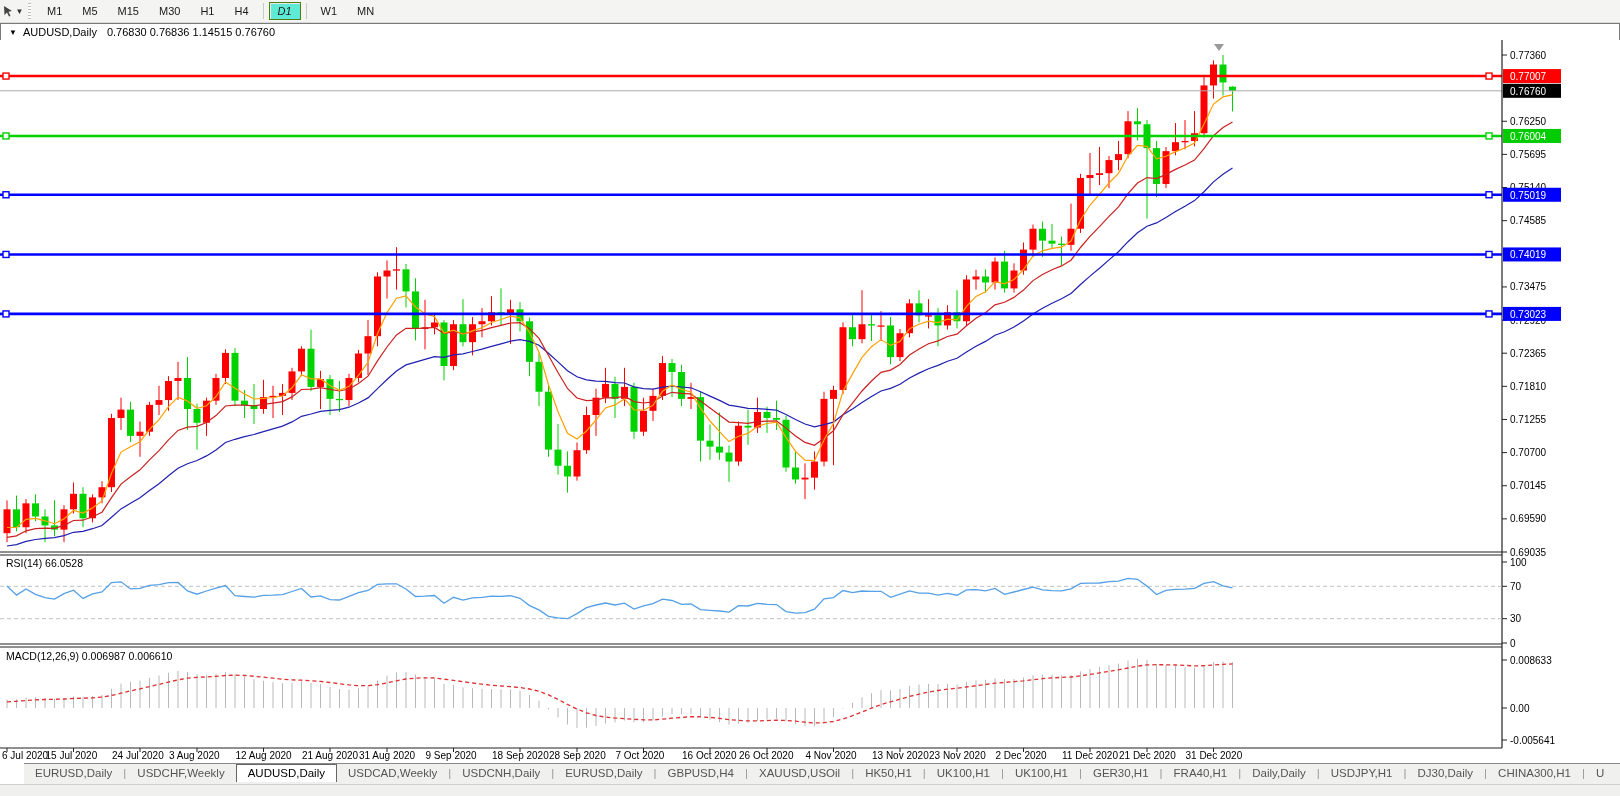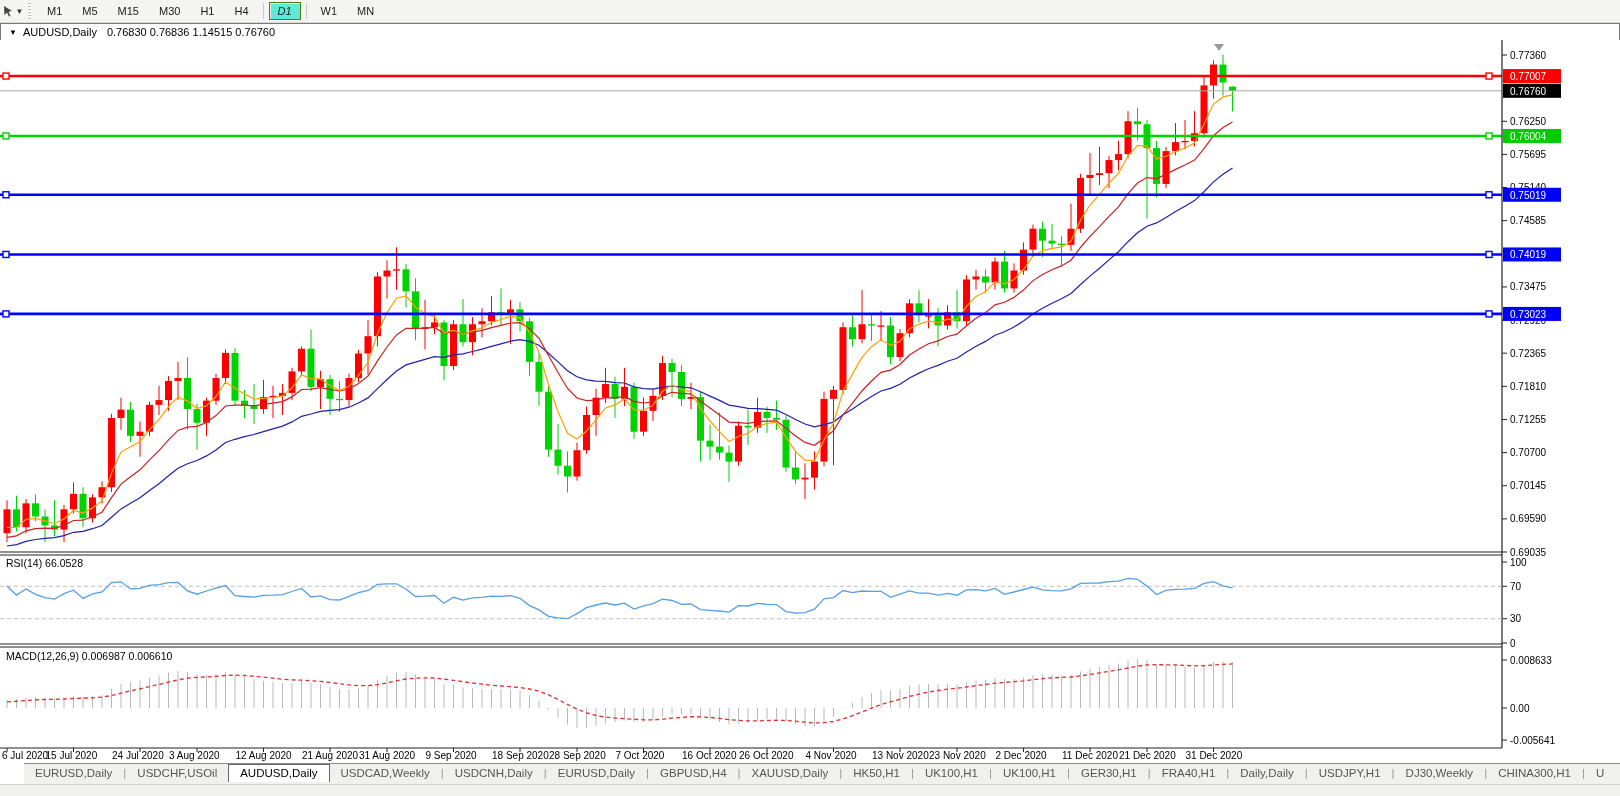--- a/index.html
+++ b/index.html
@@ -460,47 +460,47 @@
     <line x1="1147" y1="748" x2="1147" y2="752" stroke="#222" stroke-width="1"></line>
     <text x="1119" y="759" font-size="10" fill="#000">21 Dec 2020</text>
     <line x1="1213.5" y1="748" x2="1213.5" y2="752" stroke="#222" stroke-width="1"></line>
     <text x="1185.5" y="759" font-size="10" fill="#000">31 Dec 2020</text>
   </svg>
 
 <div class="tabbar">
   <div id="tabs" style="display:flex;align-items:flex-end;">
       <div class="tab">EURUSD,Daily</div>
       <span class="tabdiv">|</span>
-      <div class="tab">USDCHF,USOil</div>
+      <div class="tab">USDCHF,Weekly</div>
       <div class="tab active">AUDUSD,Daily</div>
       <div class="tab">USDCAD,Weekly</div>
       <span class="tabdiv">|</span>
       <div class="tab">USDCNH,Daily</div>
       <span class="tabdiv">|</span>
       <div class="tab">EURUSD,Daily</div>
       <span class="tabdiv">|</span>
       <div class="tab">GBPUSD,H4</div>
       <span class="tabdiv">|</span>
-      <div class="tab">XAUUSD,Daily</div>
+      <div class="tab">XAUUSD,USOil</div>
       <span class="tabdiv">|</span>
       <div class="tab">HK50,H1</div>
       <span class="tabdiv">|</span>
       <div class="tab">UK100,H1</div>
       <span class="tabdiv">|</span>
       <div class="tab">UK100,H1</div>
       <span class="tabdiv">|</span>
       <div class="tab">GER30,H1</div>
       <span class="tabdiv">|</span>
       <div class="tab">FRA40,H1</div>
       <span class="tabdiv">|</span>
       <div class="tab">Daily,Daily</div>
       <span class="tabdiv">|</span>
       <div class="tab">USDJPY,H1</div>
       <span class="tabdiv">|</span>
-      <div class="tab">DJ30,Weekly</div>
+      <div class="tab">DJ30,Daily</div>
       <span class="tabdiv">|</span>
       <div class="tab">CHINA300,H1</div>
       <span class="tabdiv">|</span>
       <div class="tab">U</div>
     </div>
   <div class="tabscroll">
     <span>◂</span>
     <span>▸</span>
   </div>
 </div>

